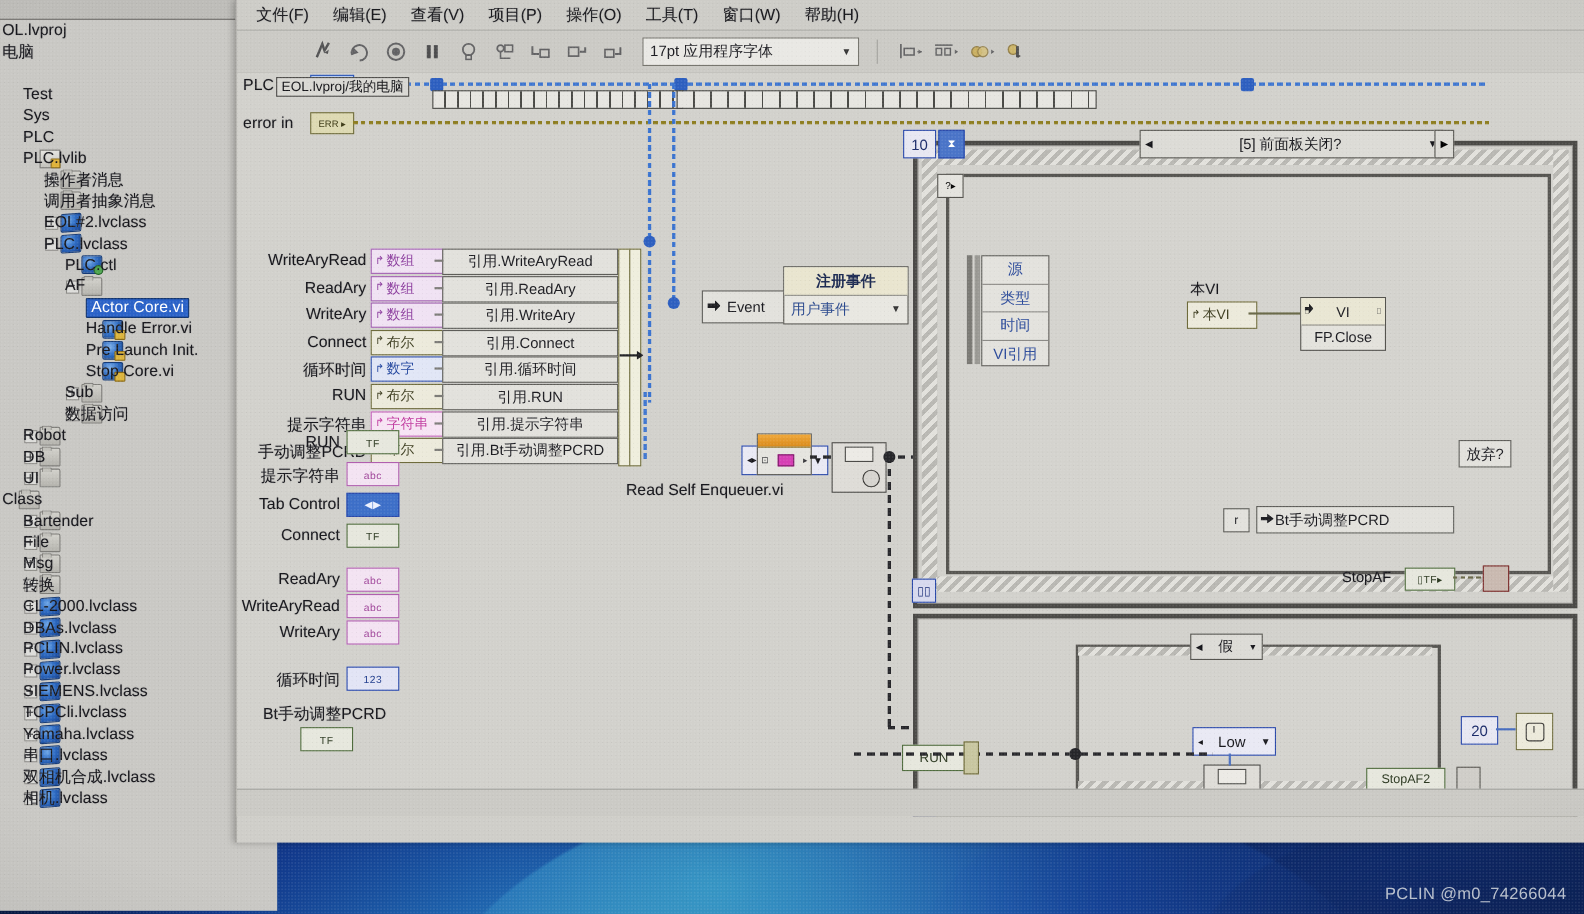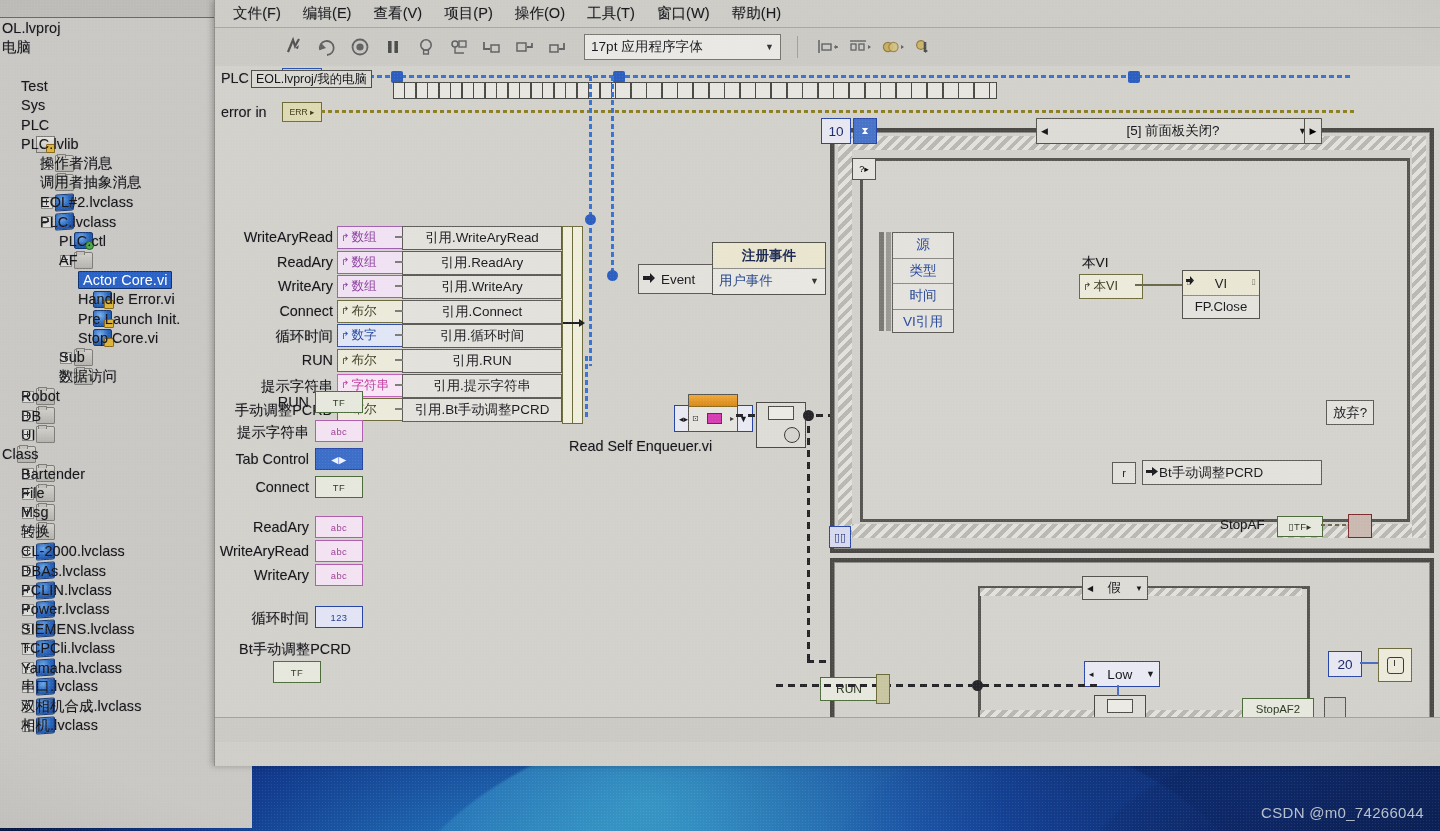--- a/index.html
+++ b/index.html
@@ -749,14 +749,14 @@
       </div>
       <div style="position:absolute;left:1109px;top:631px;width:20px;height:20px;border:1.4px solid #55544f;background:#cfcdc8;"></div>
 
       <div class="statusbar"></div>
       <div class="statuspill">EOL.lvproj/我的电脑</div>
     </div>
   </div>
 
   <div class="grain"></div>
   <div class="vign"></div>
-  <div class="watermark">CSDN @m0_74266044</div>
+  <div class="watermark">PCLIN @m0_74266044</div>
 </div>
 
 </body></html>

